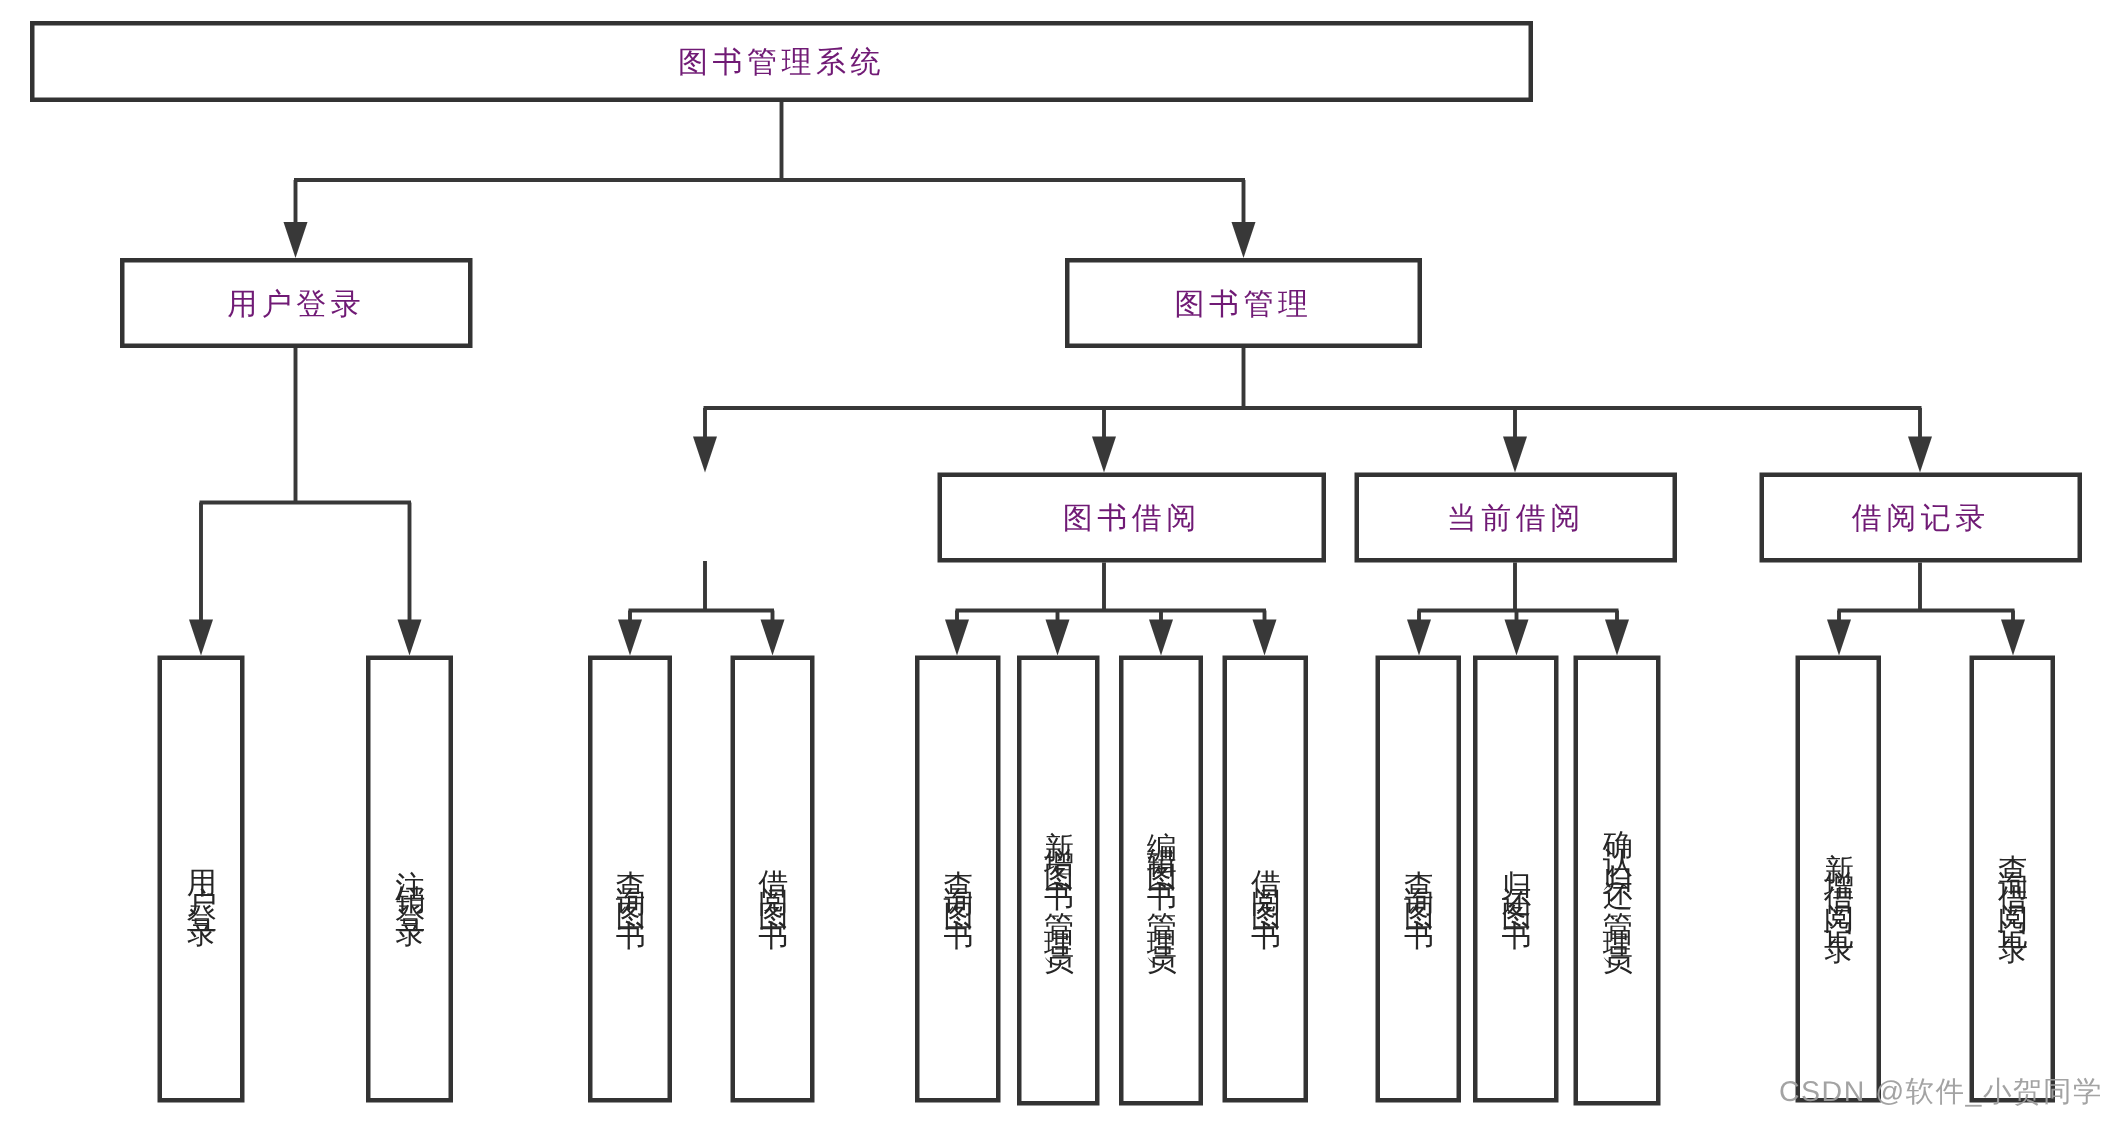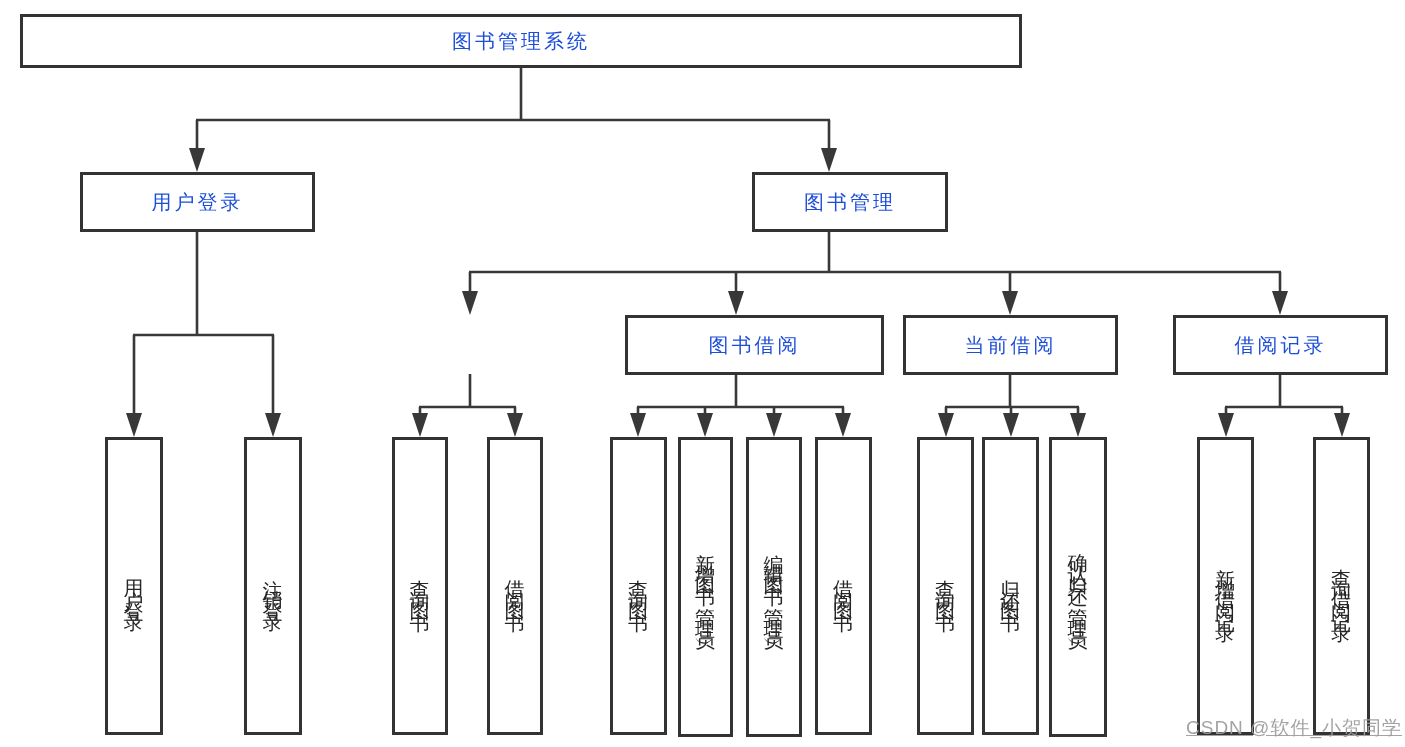--- a/index.html
+++ b/index.html
@@ -6,33 +6,33 @@
   .stage{
     position:relative;width:1405px;height:747px;background:#ffffff;overflow:hidden;
     font-family:"Liberation Sans","DejaVu Sans",sans-serif;color:#1f1f1f;
   }
   .wires{position:absolute;left:0;top:0;width:1405px;height:747px;z-index:1;}
   .box{
     position:absolute;z-index:2;background:#ffffff;border:3px solid #333333;
     display:flex;align-items:center;justify-content:center;box-sizing:border-box;
   }
   .box span{
-    font-size:20px;letter-spacing:3px;color:#1d4ed8;white-space:nowrap;
+    font-size:20px;letter-spacing:3px;color:#701a75;white-space:nowrap;
   }
   .vbox{
     position:absolute;z-index:2;background:#ffffff;border:3px solid #333333;
     display:flex;align-items:center;justify-content:center;box-sizing:border-box;
   }
   .vbox span{
     writing-mode:vertical-rl;font-size:20px;letter-spacing:11px;color:#262626;
     line-height:1;white-space:nowrap;
   }
   .watermark{
     position:absolute;z-index:3;left:1186px;top:715px;font-size:19px;
-    color:rgba(158,158,158,0.95);letter-spacing:1px;white-space:nowrap;text-decoration:underline;
+    color:rgba(158,158,158,0.95);letter-spacing:1px;white-space:nowrap;
   }
   line{stroke:#383838;stroke-width:2.6;}
   polygon{fill:#383838;}
 </style>
 </head>
 <body>
 
 <div class="stage">
 
   <svg class="wires" viewBox="0 0 1405 747">
@@ -111,21 +111,21 @@
     </g>
   </svg>
 
   <div class="box" style="left:20px;top:14px;width:1002px;height:54px">
     <span>图书管理系统</span>
   </div>
 
   <div class="box" style="left:80px;top:172px;width:235px;height:60px">
     <span>用户登录</span>
   </div>
-  <div class="box" style="left:752px;top:172px;width:196px;height:60px">
+  <div class="box" style="left:710px;top:172px;width:238px;height:60px">
     <span>图书管理</span>
   </div>
 
   <div class="box" style="left:625px;top:315px;width:259px;height:60px">
     <span>图书借阅</span>
   </div>
   <div class="box" style="left:903px;top:315px;width:215px;height:60px">
     <span>当前借阅</span>
   </div>
   <div class="box" style="left:1173px;top:315px;width:215px;height:60px">

